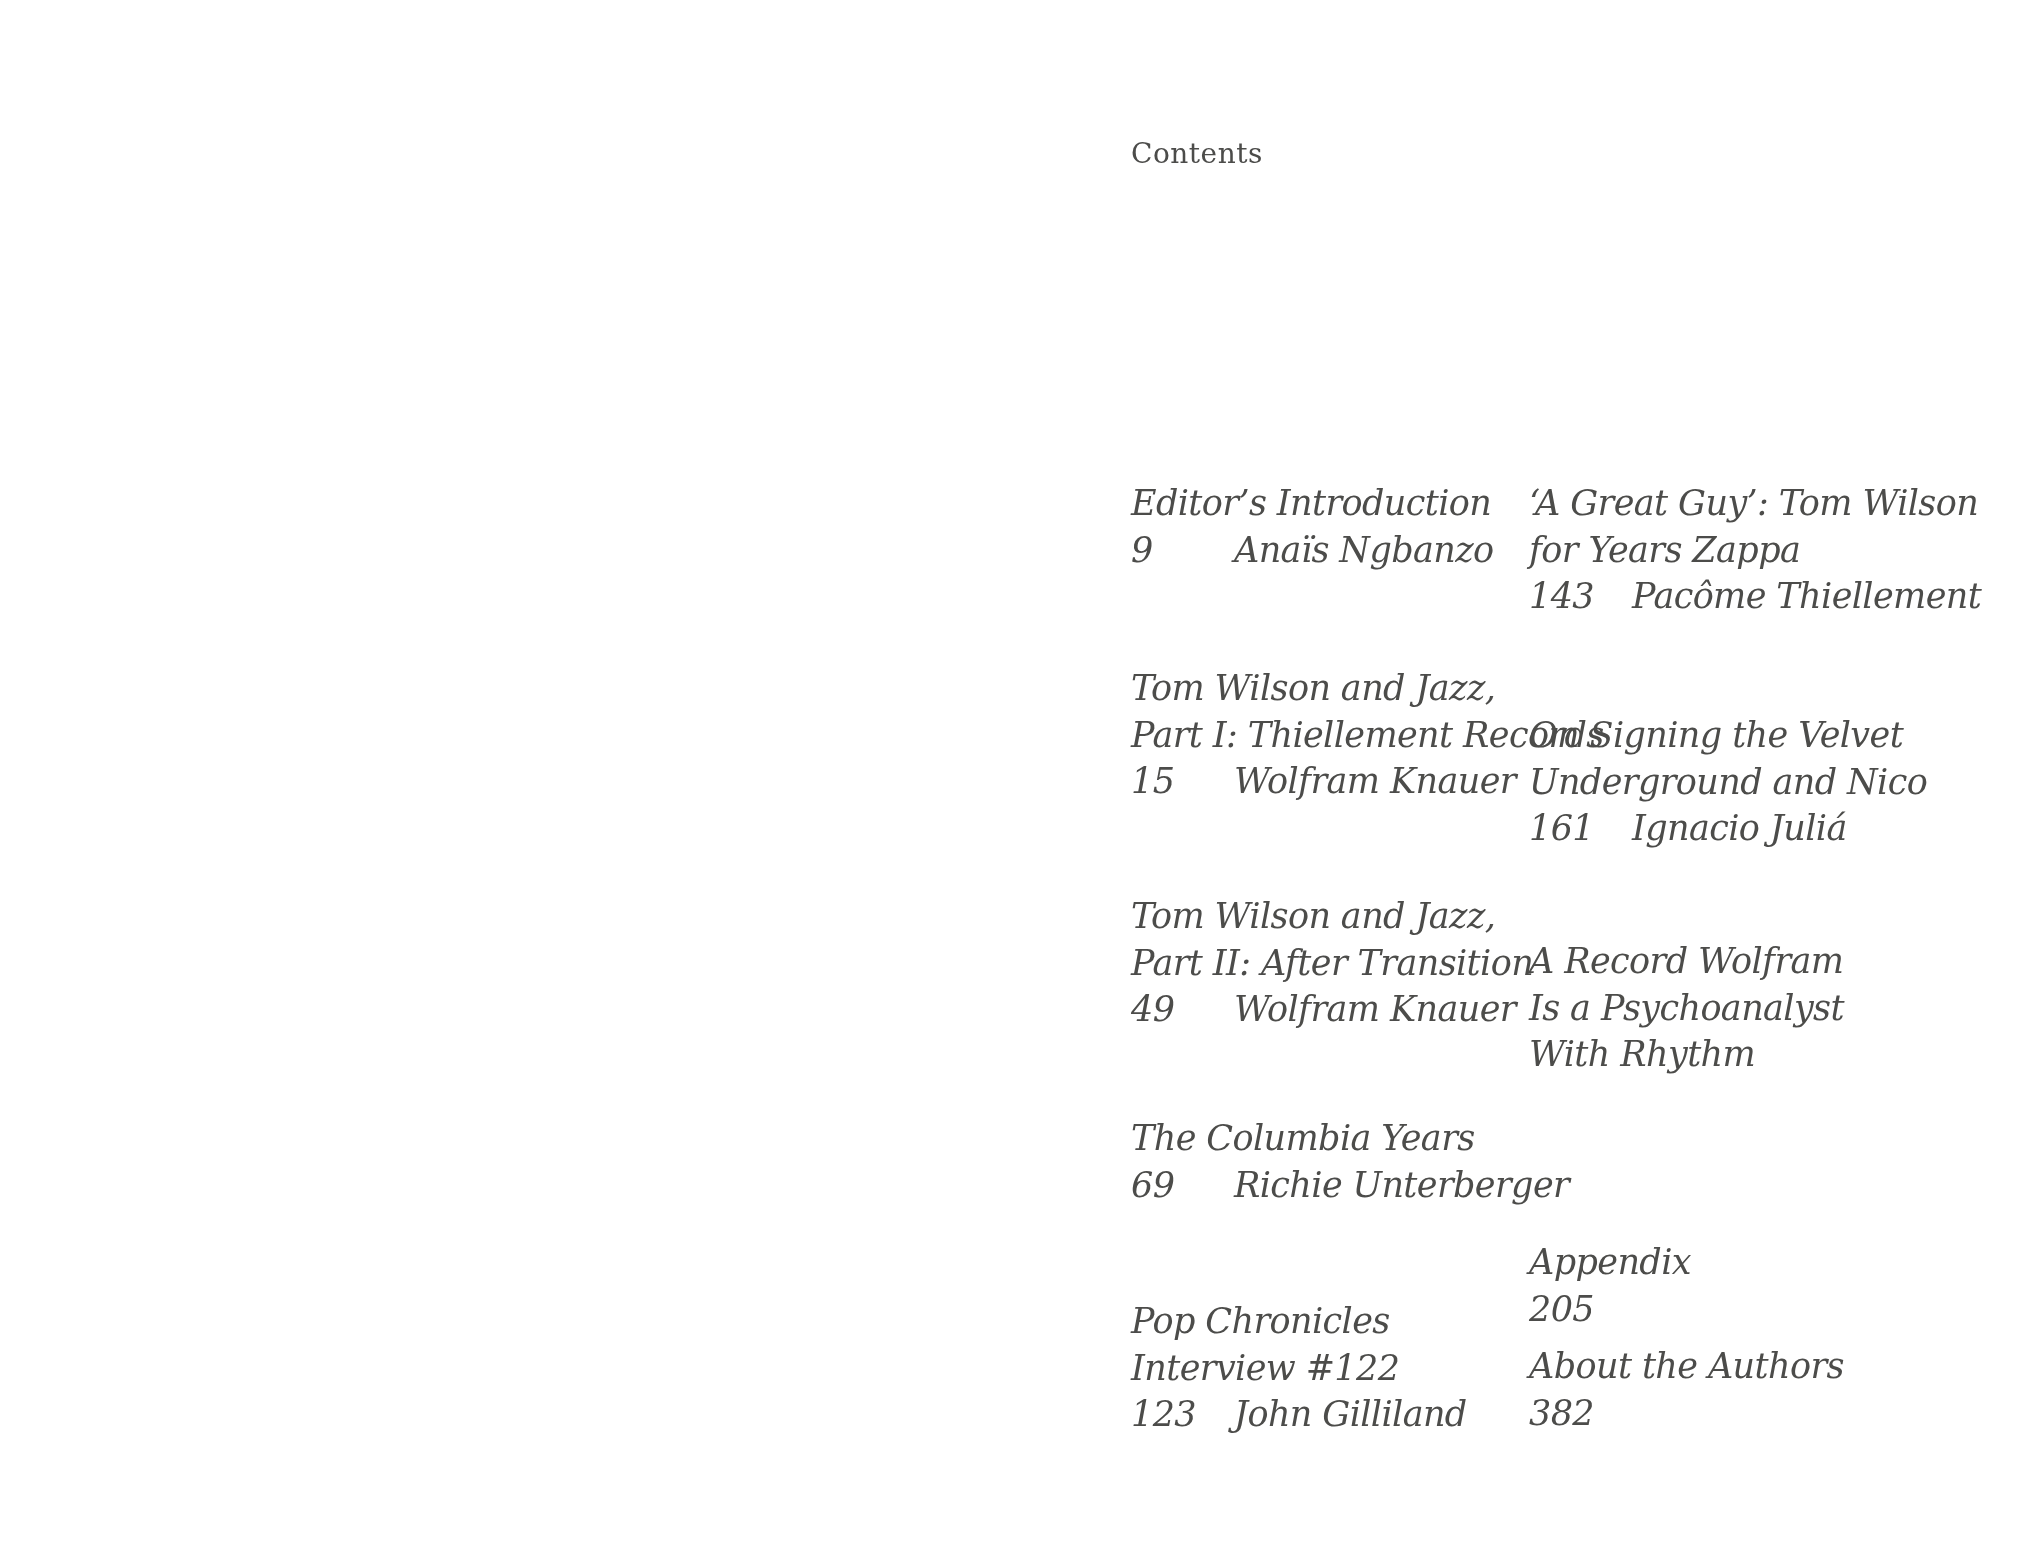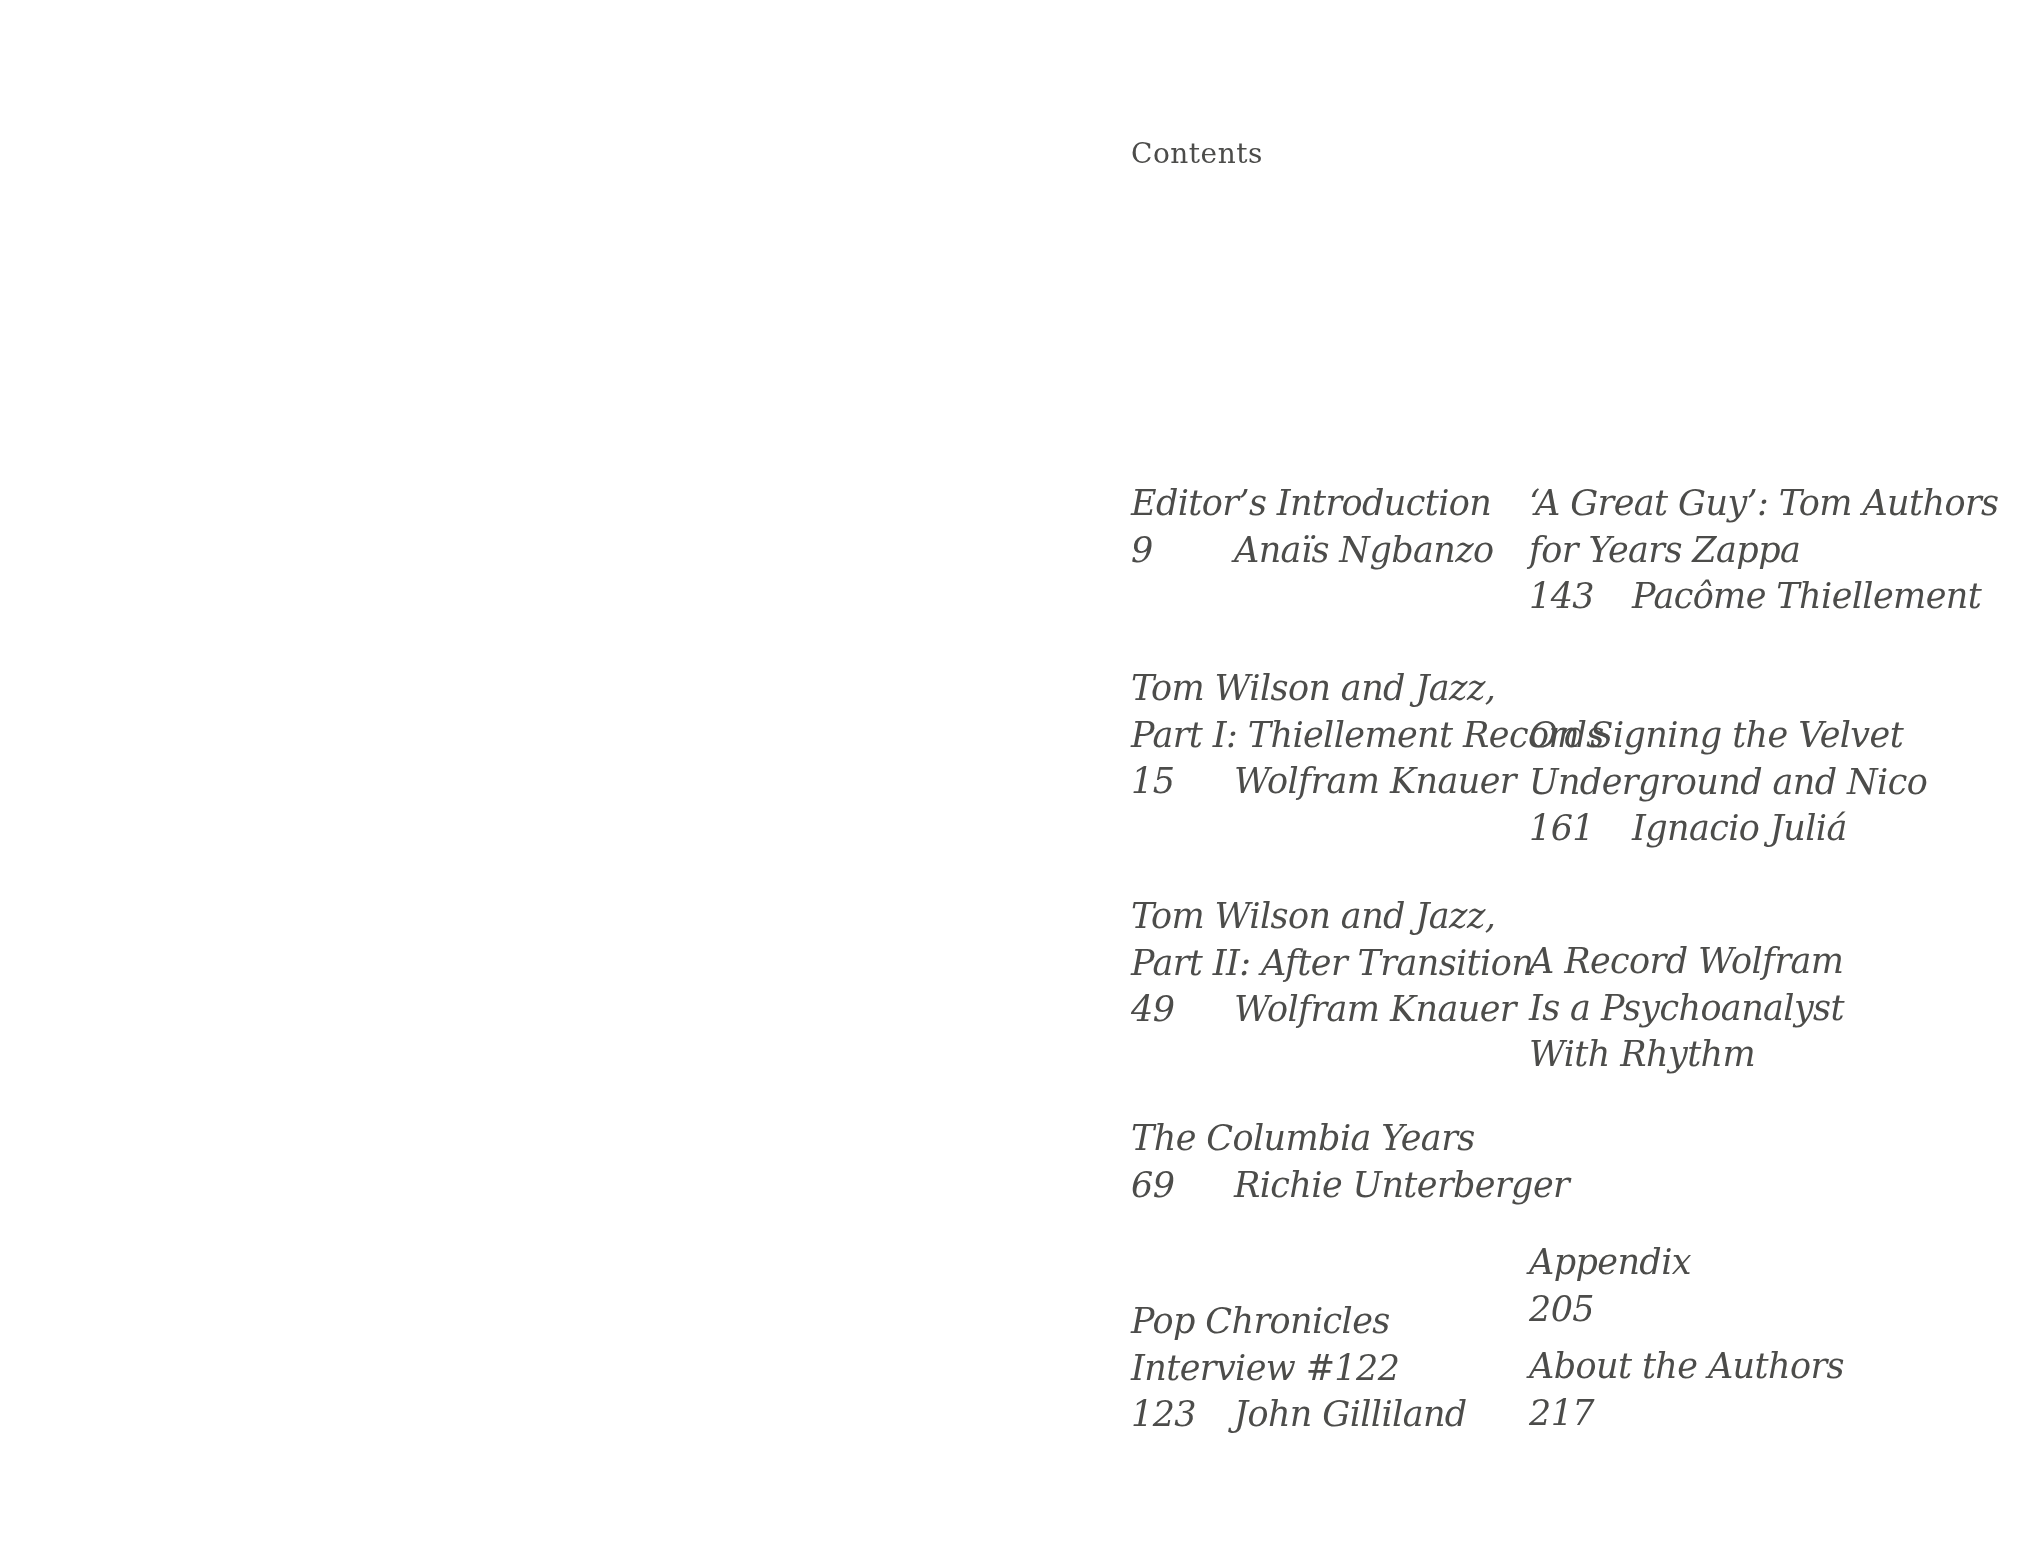--- a/index.html
+++ b/index.html
@@ -92,21 +92,21 @@
 
 <div class="toc-block col-left" id="l-block-4">
   <div class="toc-line">Pop Chronicles</div>
   <div class="toc-line">Interview #122</div>
   <div class="toc-line meta-line">
     <span class="page-num">123</span><span class="author">John Gilliland</span>
   </div>
 </div>
 
 <div class="toc-block col-right" id="r-block-0">
-  <div class="toc-line">‘A Great Guy’: Tom Authors</div>
+  <div class="toc-line">‘A Great Guy’: Tom Wilson</div>
   <div class="toc-line">for Years Zappa</div>
   <div class="toc-line meta-line">
     <span class="page-num">143</span><span class="author">Pacôme Thiellement</span>
   </div>
 </div>
 
 <div class="toc-block col-right" id="r-block-1">
   <div class="toc-line">On Signing the Velvet</div>
   <div class="toc-line">Underground and Nico</div>
   <div class="toc-line meta-line">
@@ -123,15 +123,15 @@
 <div class="toc-block col-right" id="r-block-3">
   <div class="toc-line">Appendix</div>
   <div class="toc-line meta-line">
     <span class="page-num">205</span><span class="author"></span>
   </div>
 </div>
 
 <div class="toc-block col-right" id="r-block-4">
   <div class="toc-line">About the Authors</div>
   <div class="toc-line meta-line">
-    <span class="page-num">217</span><span class="author"></span>
+    <span class="page-num">382</span><span class="author"></span>
   </div>
 </div>
 
 </body></html>

